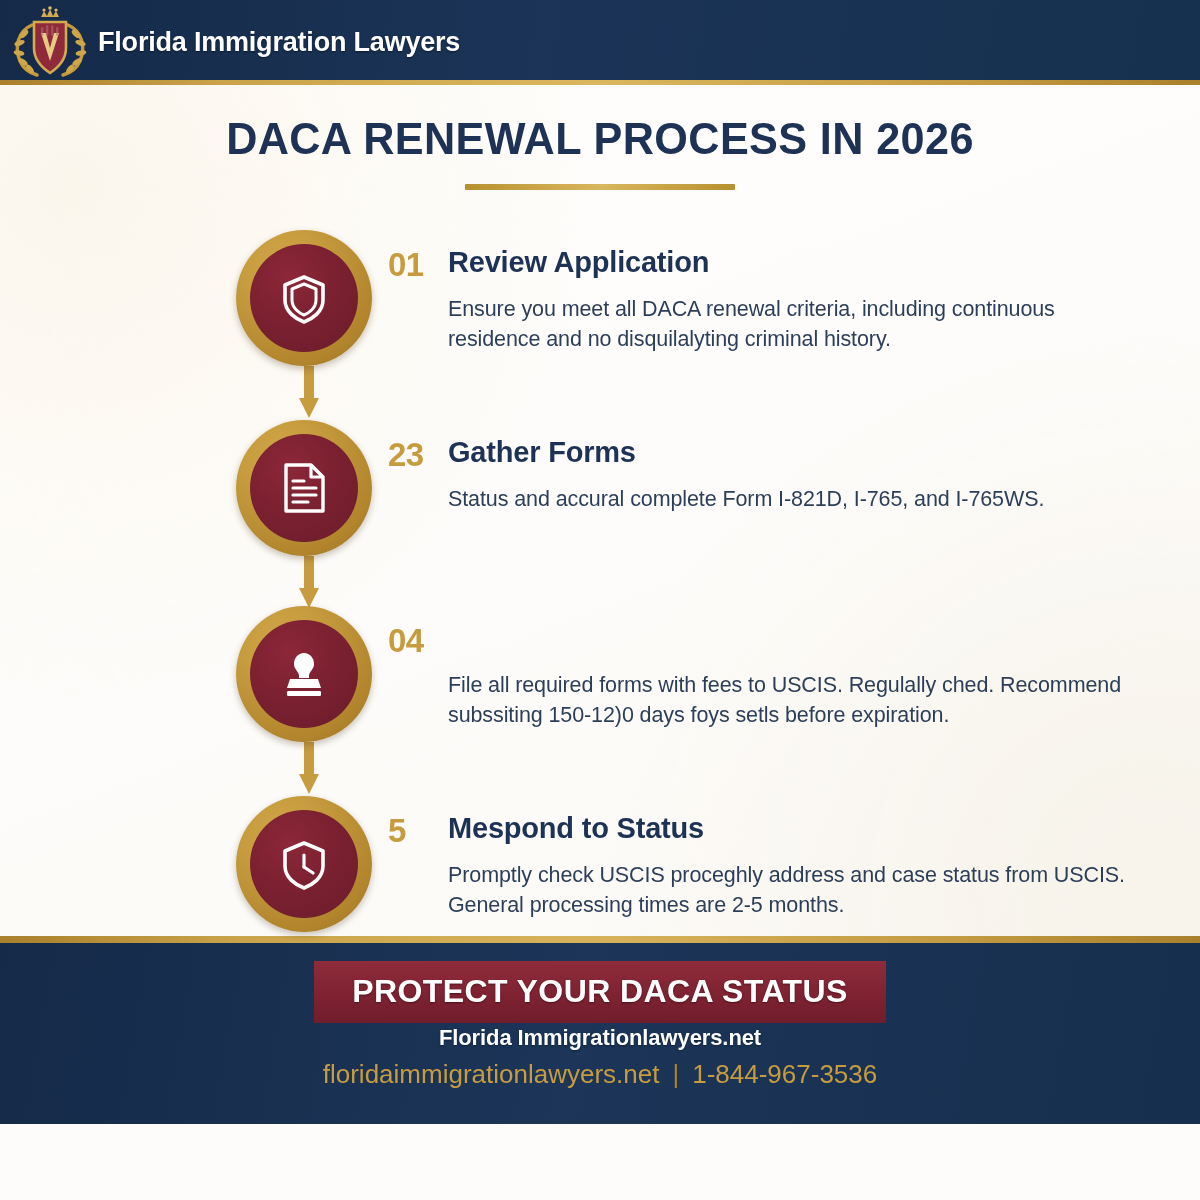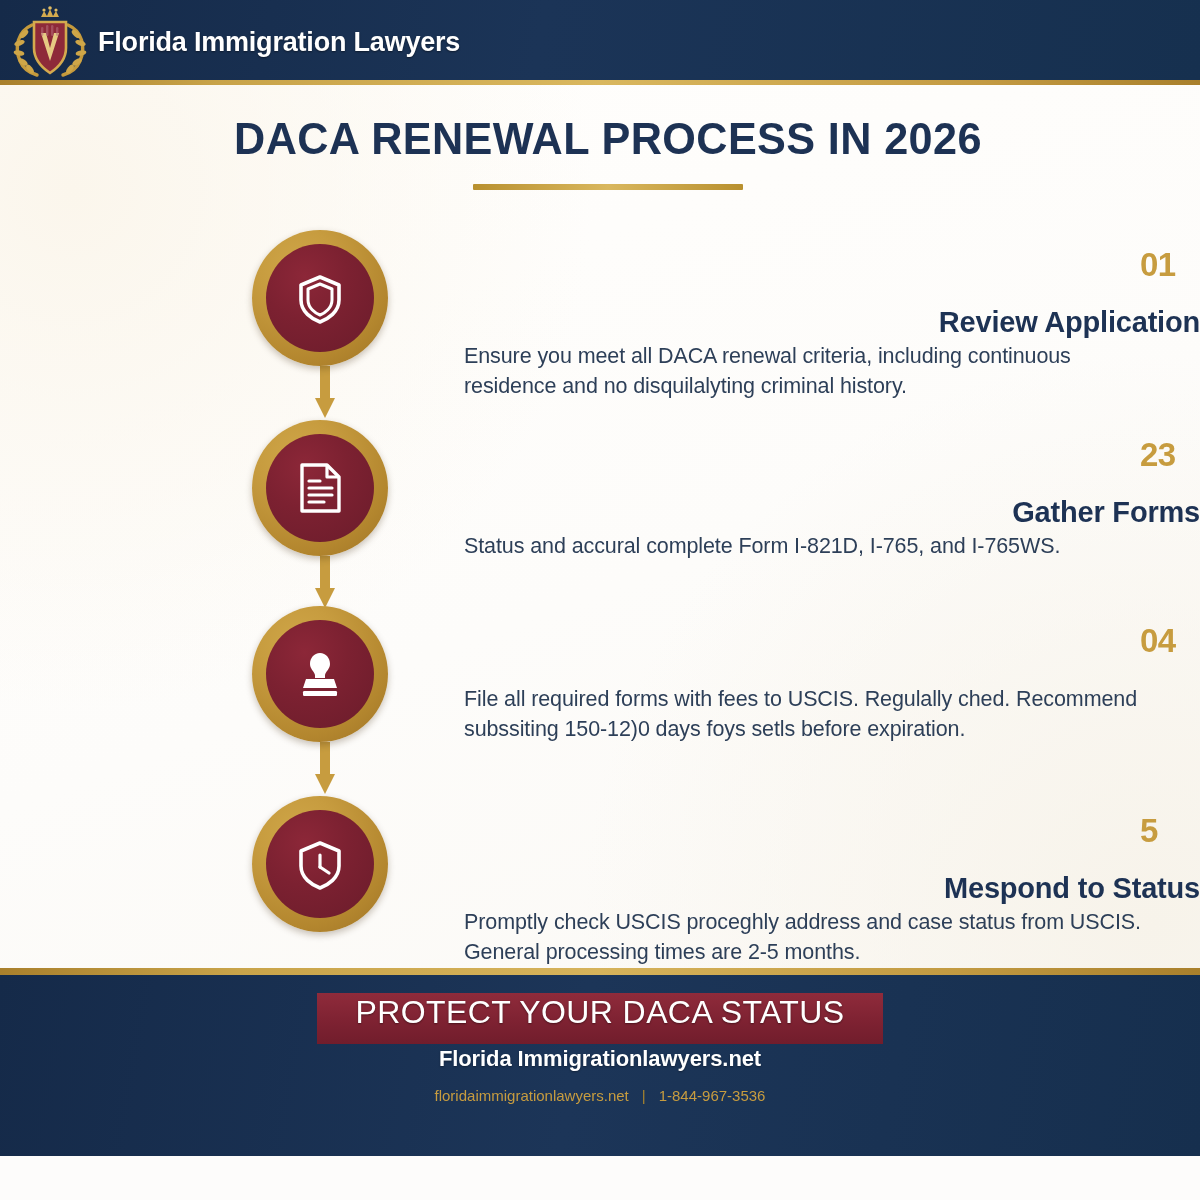--- a/index.html
+++ b/index.html
@@ -39,21 +39,20 @@
 
   
   .content {
     flex:1 1 auto;
     position:relative;
     background:
       radial-gradient(circle at 6% 12%, #fbf6ec 0%, rgba(251,246,236,0) 38%),
       radial-gradient(circle at 96% 95%, #f7f3ea 0%, rgba(247,243,234,0) 40%),
       linear-gradient(160deg,#fffefc 0%,#fdfcfa 55%,#fbf9f5 100%);
     padding-top:30px;
-    padding-left:16px;
   }
 
   .title {
     text-align:center;
     font-size:45px;
     font-weight:bold;
     color:#1d3254;
     letter-spacing:0.4px;
     line-height:1.05;
     font-stretch:condensed;
@@ -85,32 +84,32 @@
     display:flex; align-items:center; justify-content:center;
   }
   .badge-inner svg { display:block; }
 
   .connector {
     position:absolute; left:62px; top:136px; width:22px; height:56px; z-index:1;
   }
   .connector svg { display:block; }
 
   .step-body { flex:1 1 auto; padding-left:8px; padding-top:16px; }
-  .step-head { display:flex; align-items:flex-end;flex-direction:column; }
+  .step-head { display:flex; align-items:flex-start; }
   .step-num {
     color:#c79c3f; font-size:33px; font-weight:bold;
     width:60px; flex:0 0 60px; text-align:left;
     letter-spacing:-0.5px;
   }
   .step-title {
     color:#1d3254; font-size:29px; font-weight:bold; letter-spacing:-0.2px;
   }
   .step-desc {
     color:#2d3f58; font-size:21.5px; line-height:1.38;
-    margin-left:60px; margin-top:3px; max-width:700px;
+    margin-left:60px; margin-top:11px; max-width:700px;
     letter-spacing:-0.1px;
   }
   .step-desc.wide { max-width:720px; }
 
   
   .s1 .badge-col { height:190px; }
   .s2 .badge-col { height:186px; }
   .s3 .badge-col { height:190px; }
   .s4 .badge-col { height:140px; }
 
@@ -122,32 +121,32 @@
     display:flex; flex-direction:column; align-items:center;
     padding-top:25px;
   }
   .footer::before{
     content:""; position:absolute; left:0; right:0; top:0; height:7px;
     background:linear-gradient(90deg,#a9802c 0%,#c9a44a 20%,#d6b35b 50%,#c29a41 80%,#a9802c 100%);
   }
   .cta {
     background:linear-gradient(180deg,#8f2b3b 0%,#7e2232 55%,#711d2c 100%);
     color:#ffffff;
-    font-size:32px; font-weight:normal;
+    font-size:32px; font-weight:bold;
     letter-spacing:0.4px;
-    padding:1px 38px 13px;
+    padding:12px 38px 13px;
     text-shadow:0 1px 2px rgba(0,0,0,.4);
   }
   .site {
     color:#ffffff; font-size:22px; font-weight:bold;
     margin-top:2px; letter-spacing:-0.1px;
     text-shadow:0 1px 2px rgba(0,0,0,.35);
   }
   .contact {
-    margin-top:15px; font-size:15px; color:#c79c3f;
+    margin-top:8px; font-size:26px; color:#c79c3f;
     display:flex; align-items:center; gap:13px;
   }
   .contact .sep { color:#a7842f; font-weight:300; }
 </style>
 </head>
 <body>
 
 <div class="page">
 
   <div class="header">

